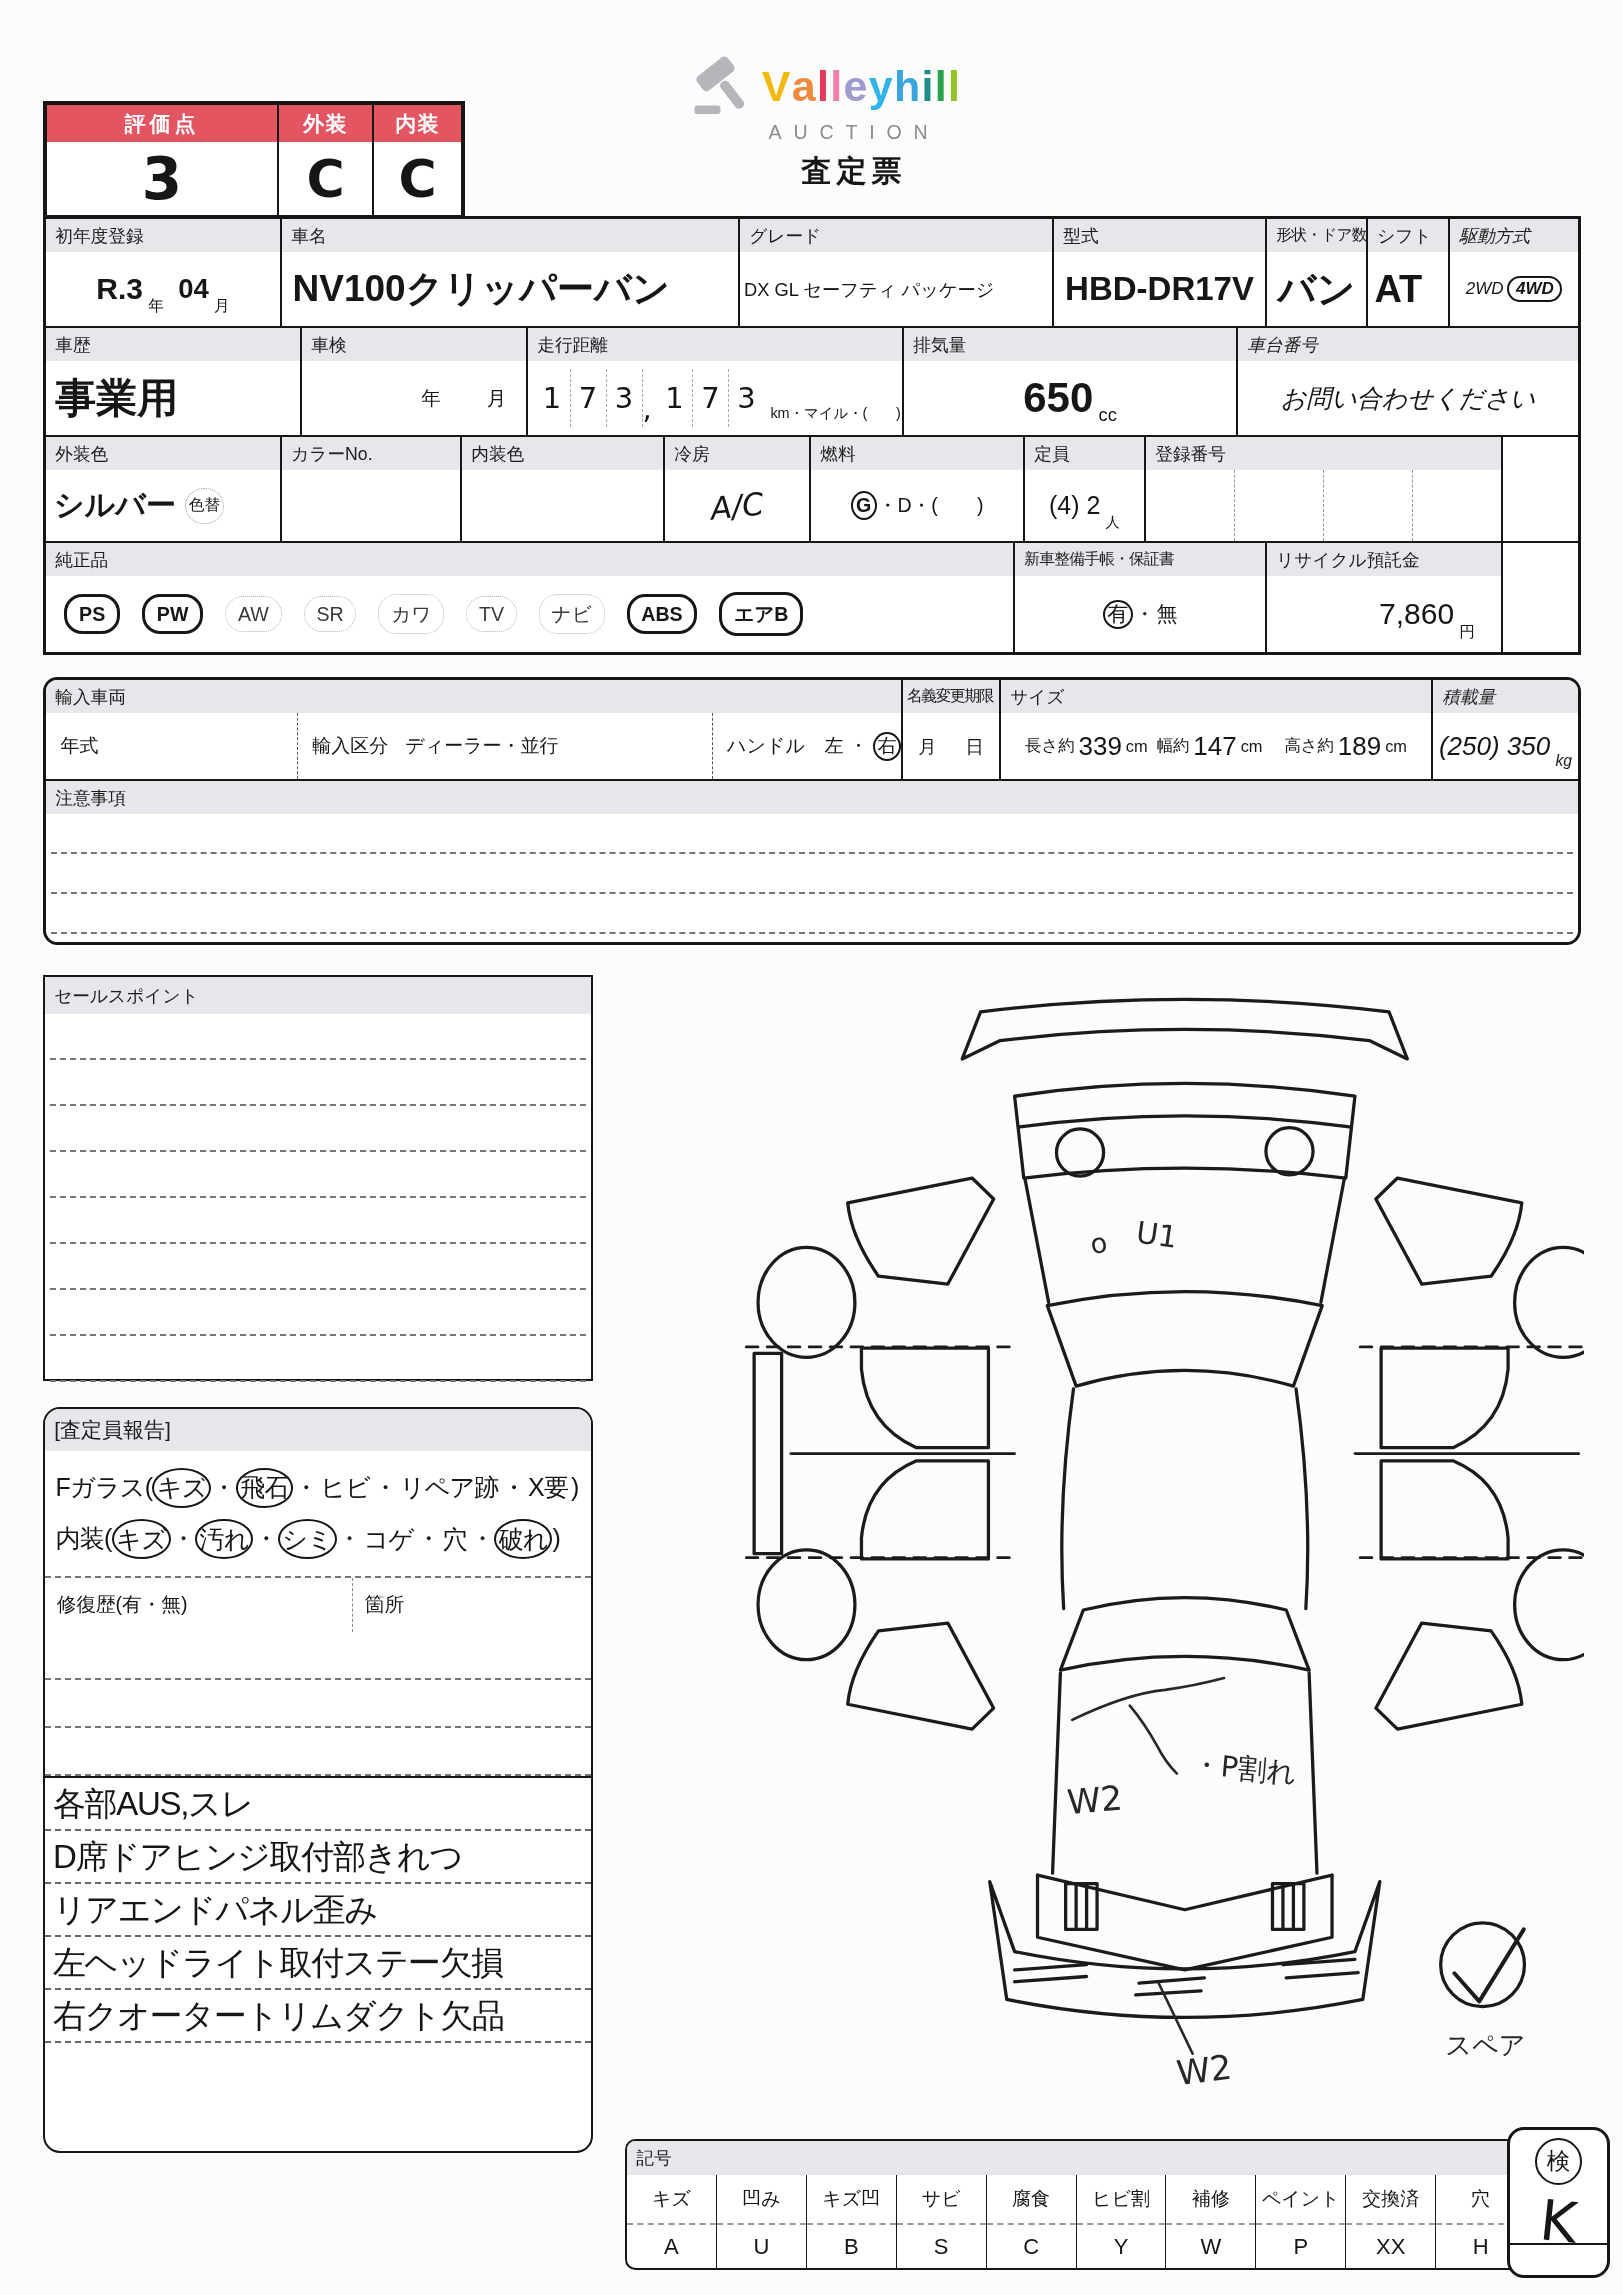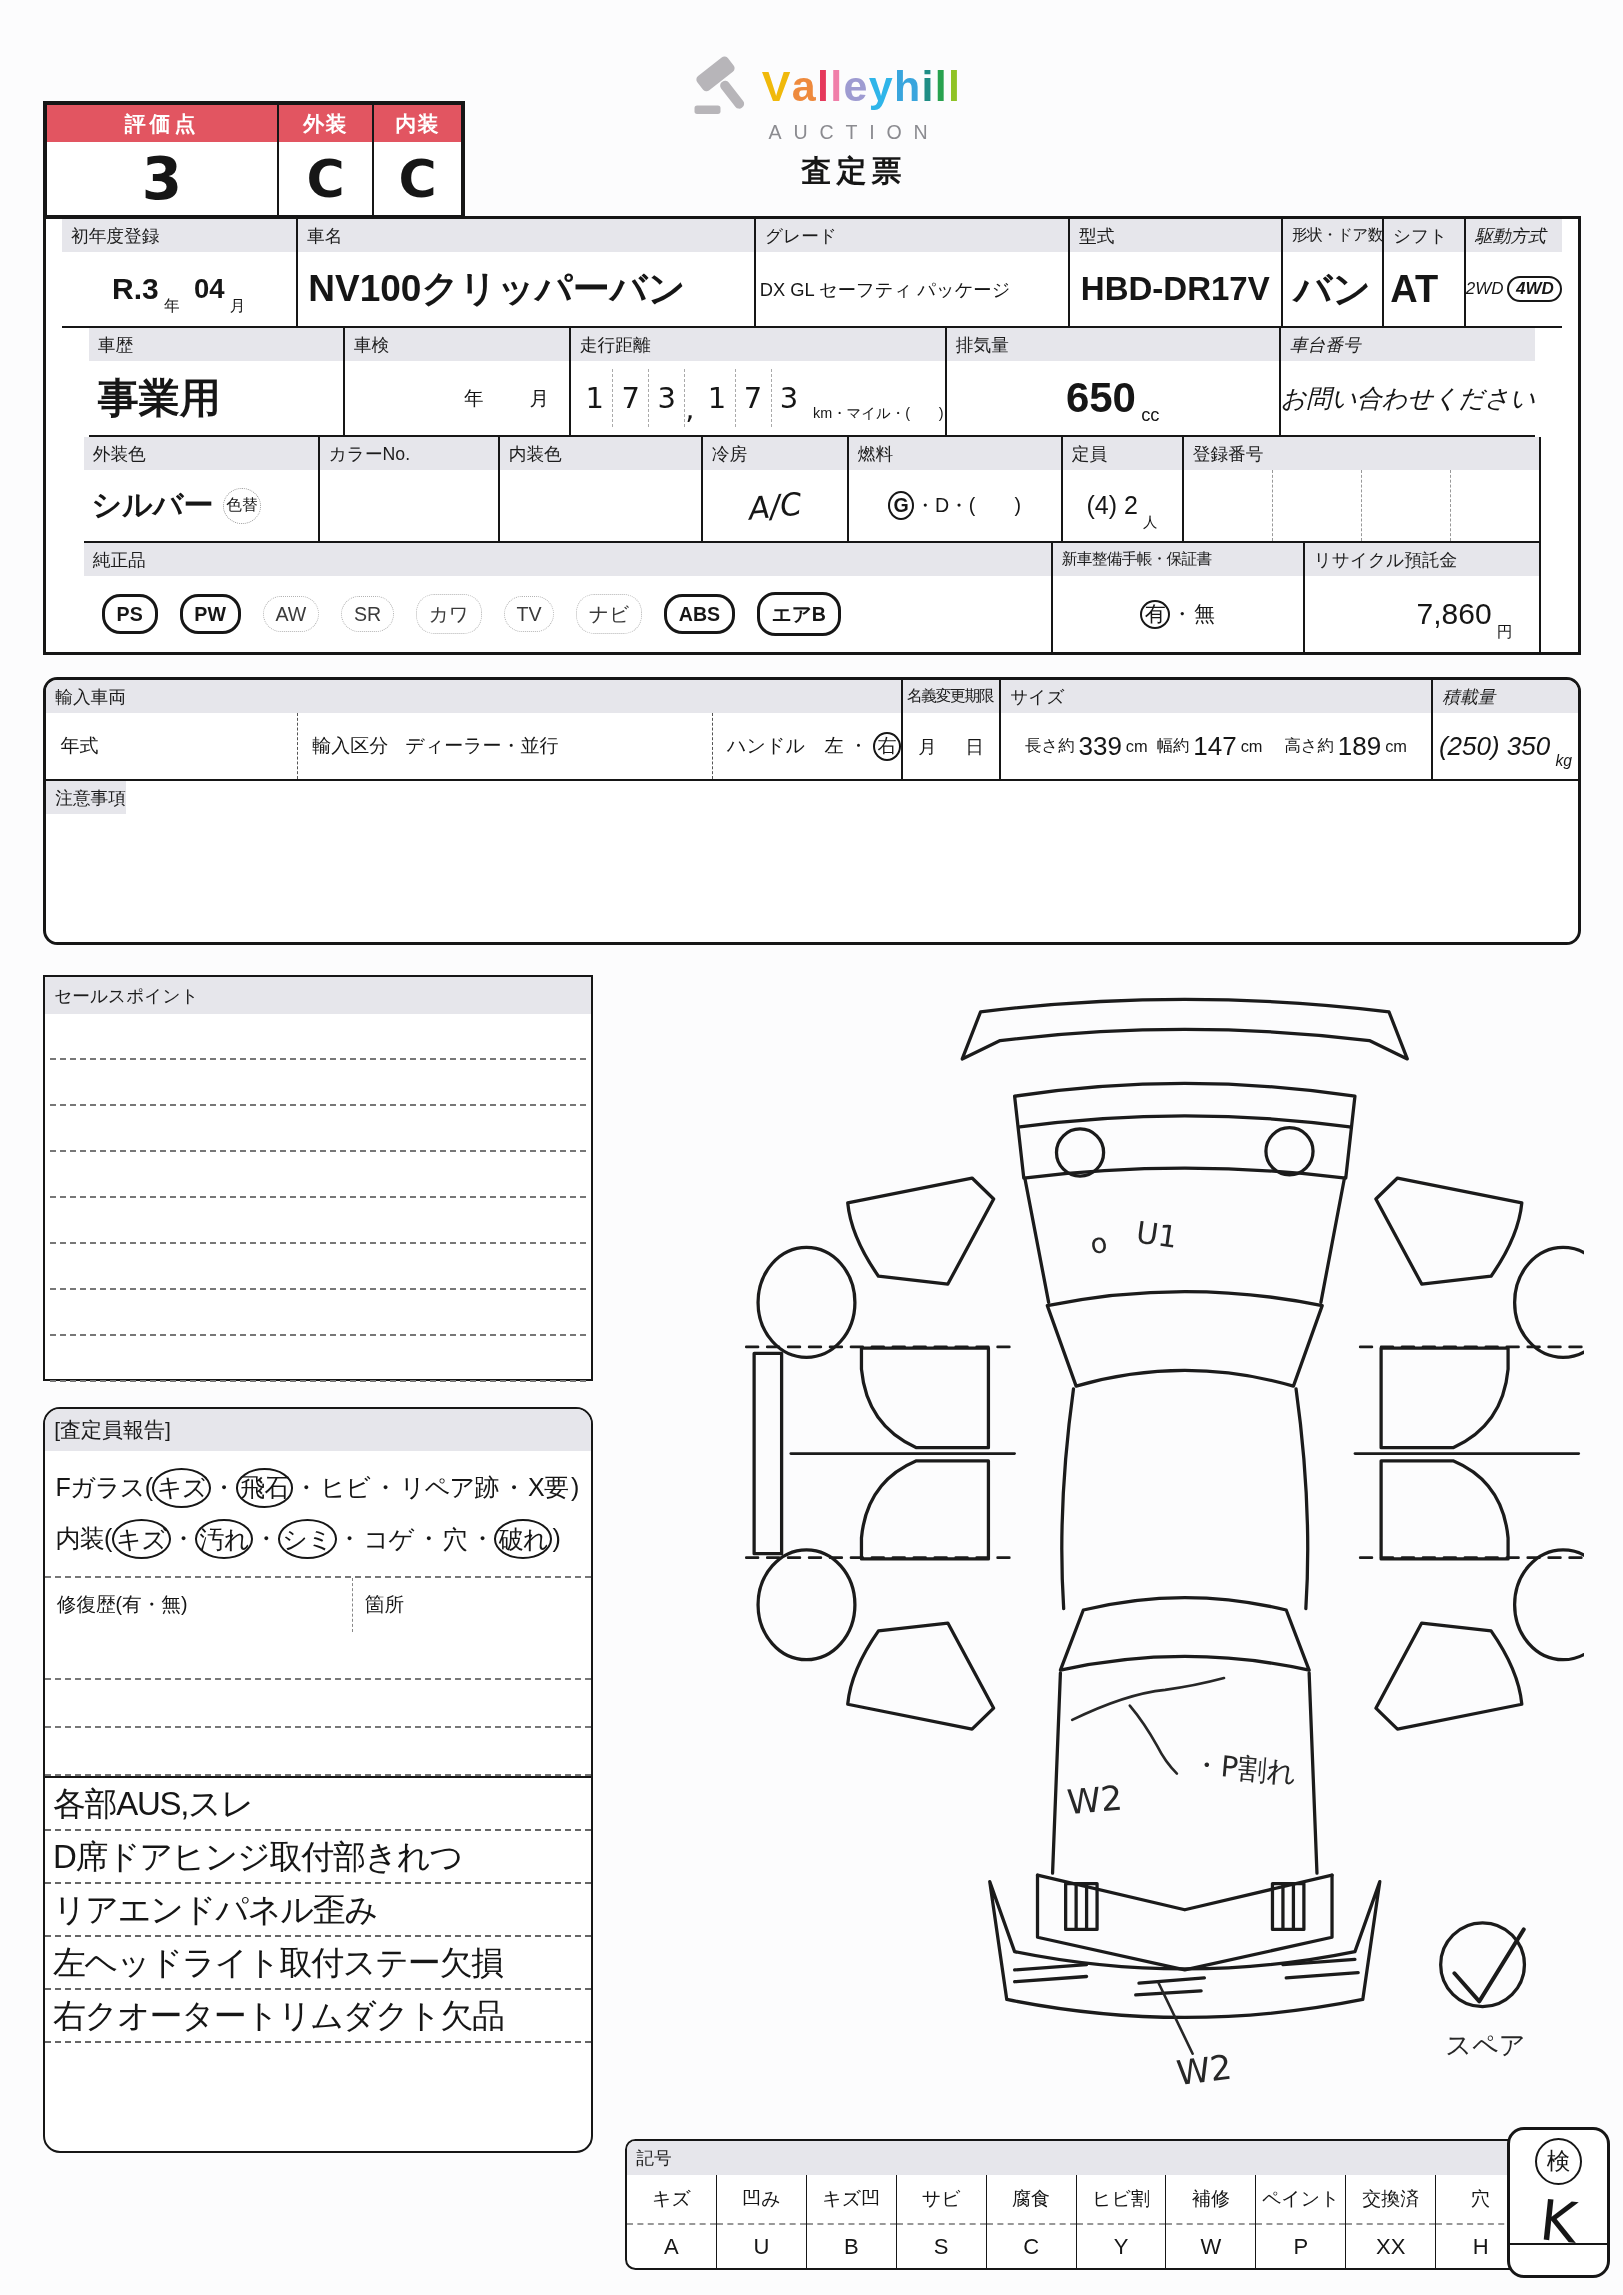--- a/index.html
+++ b/index.html
@@ -128,21 +128,21 @@
         </g>
       </svg>
       <div class="brand">
         <span style="color: rgb(240, 185, 11);">V</span><span style="color: rgb(238, 138, 61);">a</span><span style="color: rgb(230, 57, 92);">l</span><span style="color: rgb(240, 127, 169);">l</span><span style="color: rgb(158, 155, 209);">e</span><span style="color: rgb(47, 181, 233);">y</span><span style="color: rgb(57, 165, 221);">h</span><span style="color: rgb(31, 141, 133);">i</span><span style="color: rgb(40, 162, 79);">l</span><span style="color: rgb(143, 195, 38);">l</span>
       </div>
     </div>
     <div class="auction">AUCTION</div>
     <div class="sheet-title">査定票</div>
   </div>
 
-  <div id="t1" class="abs tbl" style="left:43px;top:216px;width:1538px;height:439px;align-items:center;">
+  <div id="t1" class="abs tbl" style="left:43px;top:216px;width:1538px;height:439px;">
 
     <div class="trow" style="height:109px">
       <div class="cell" style="width:236px">
         <div class="chead">初年度登録</div>
         <div class="cval">
           <span class="big" style="font-size:30px">R.3</span>
           <span class="unit">年</span>
           <span class="big" style="font-size:27.5px;margin-left:9.2px">04</span>
           <span class="unit">月</span>
         </div>
@@ -340,21 +340,21 @@
         </div>
       </div>
       <div class="cell" style="flex:1">
         <div class="chead">積載量</div>
         <div class="cval">
           <span style="font-size:26px">(250) 350</span>
           <span class="unit">kg</span>
         </div>
       </div>
     </div>
-    <div class="trow" style="flex:1;flex-direction:row">
+    <div class="trow" style="flex:1;flex-direction:column">
       <div class="chead">注意事項</div>
       <div class="dashline"></div>
       <div class="dashline"></div>
       <div class="dashline"></div>
     </div>
   </div>
 
   <div id="sales" class="abs">
     <div class="chead" style="height:37px">セールスポイント</div>
     <div class="ruled"></div>

